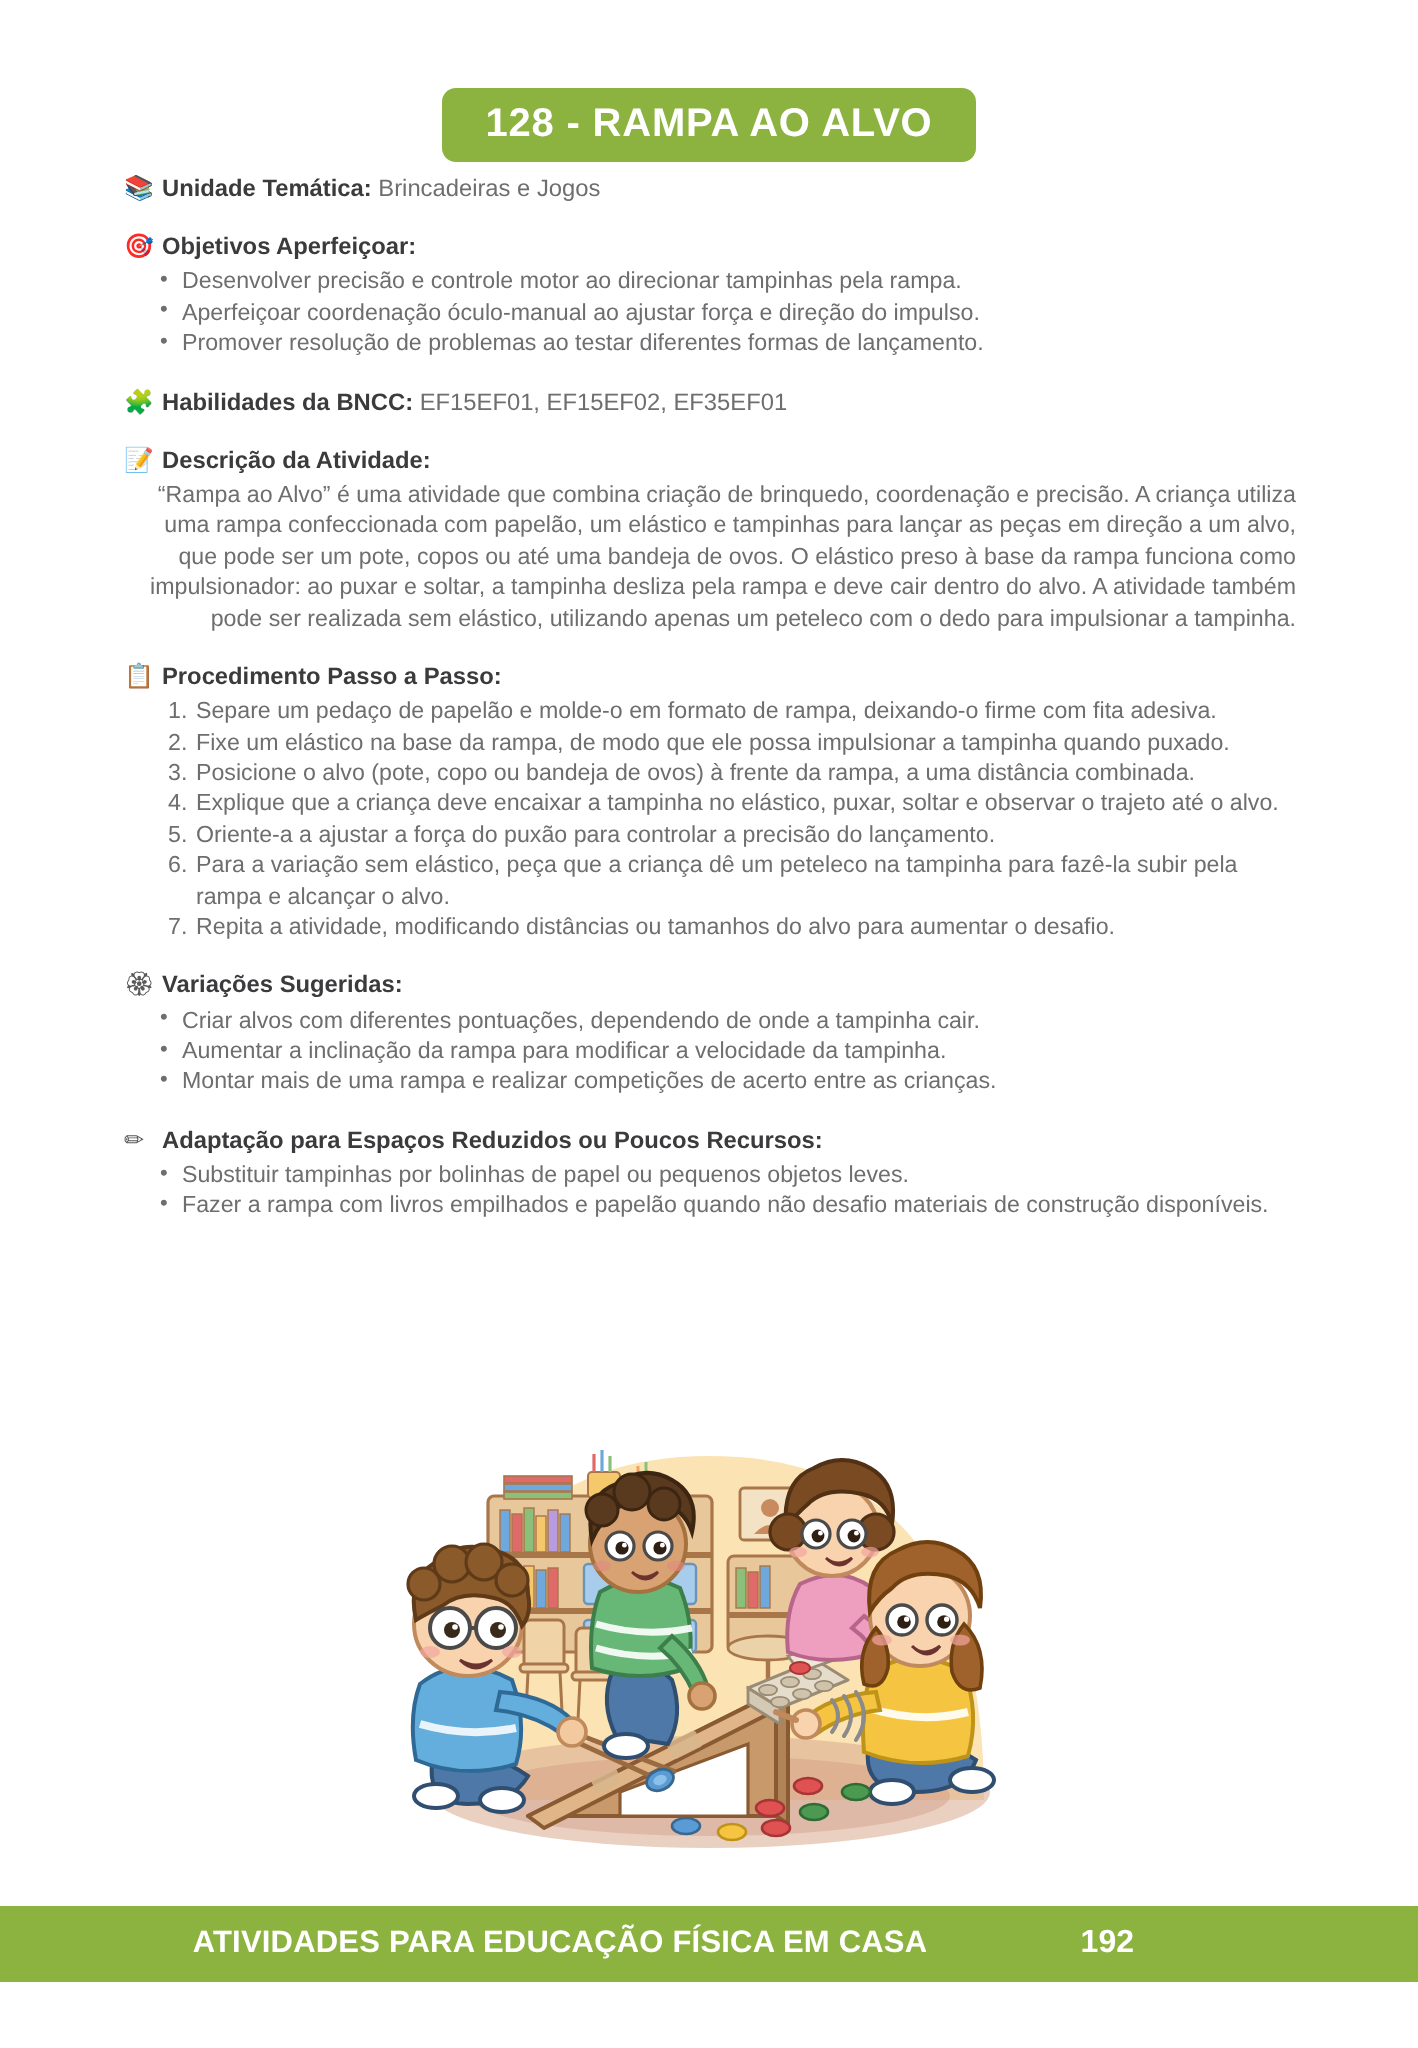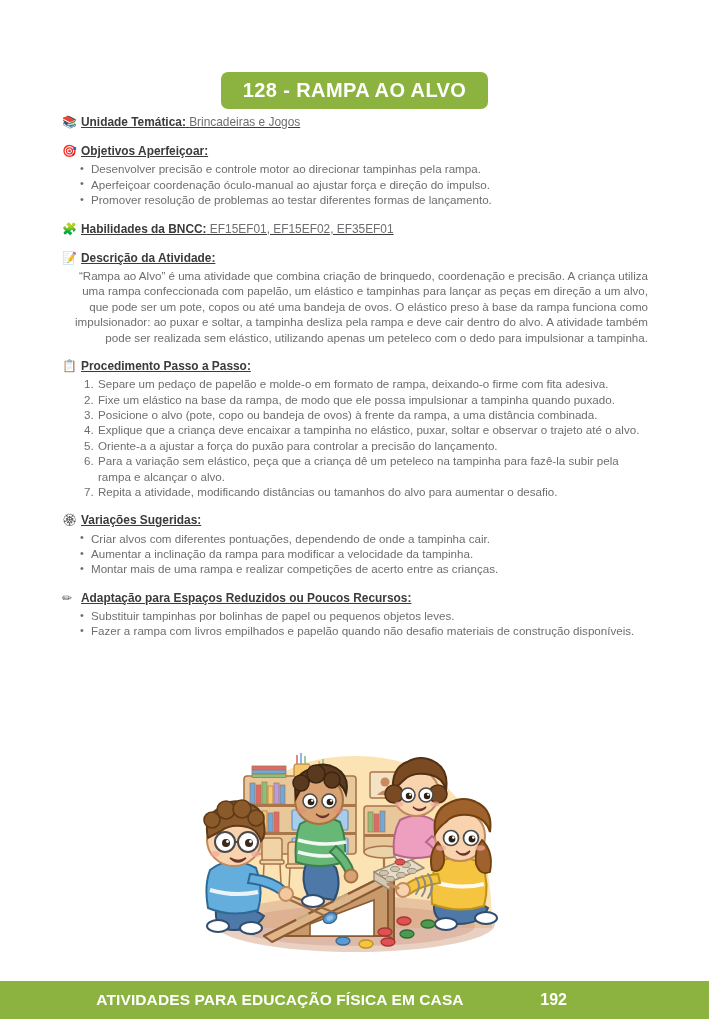--- a/index.html
+++ b/index.html
@@ -11,21 +11,20 @@
     width: 709px;
     height: 1024px;
     position: relative;
     font-family: "Liberation Sans", sans-serif;
     overflow: hidden;
   }
   .page {
     position: absolute;
     inset: 0;
     background: #ffffff;
-    margin-top: 28px;
   }
 
   
   .title-wrap {
     position: absolute;
     top: 44px;
     left: 0;
     width: 709px;
     text-align: center;
   }
@@ -67,21 +66,20 @@
     line-height: 1.35;
     flex: 0 0 auto;
     width: 14px;
     display: inline-block;
   }
   .sec-title {
     font-weight: bold;
     color: #3b3b3d;
     font-size: 11.9px;
     line-height: 1.35;
-    text-decoration: underline;
   }
   .inline-val {
     font-weight: normal;
     color: #6e6e70;
   }
 
   ul.bullets {
     margin: 0;
     padding: 0 0 0 29px;
     list-style: none;

